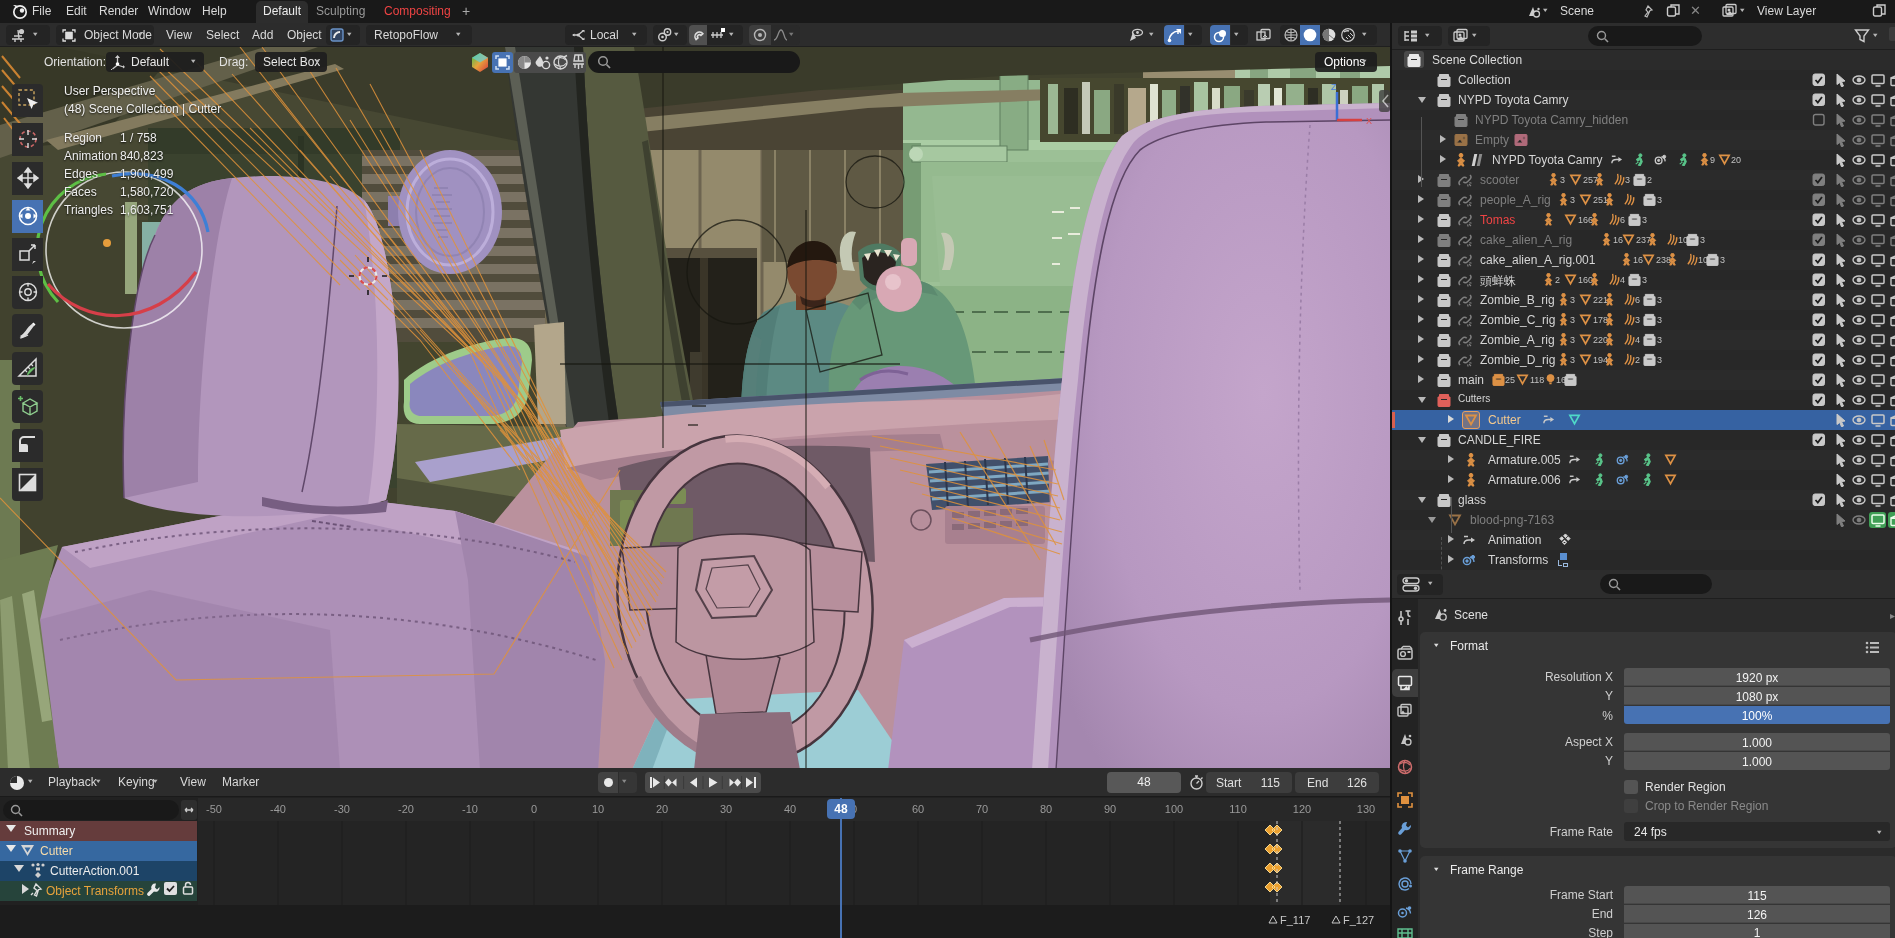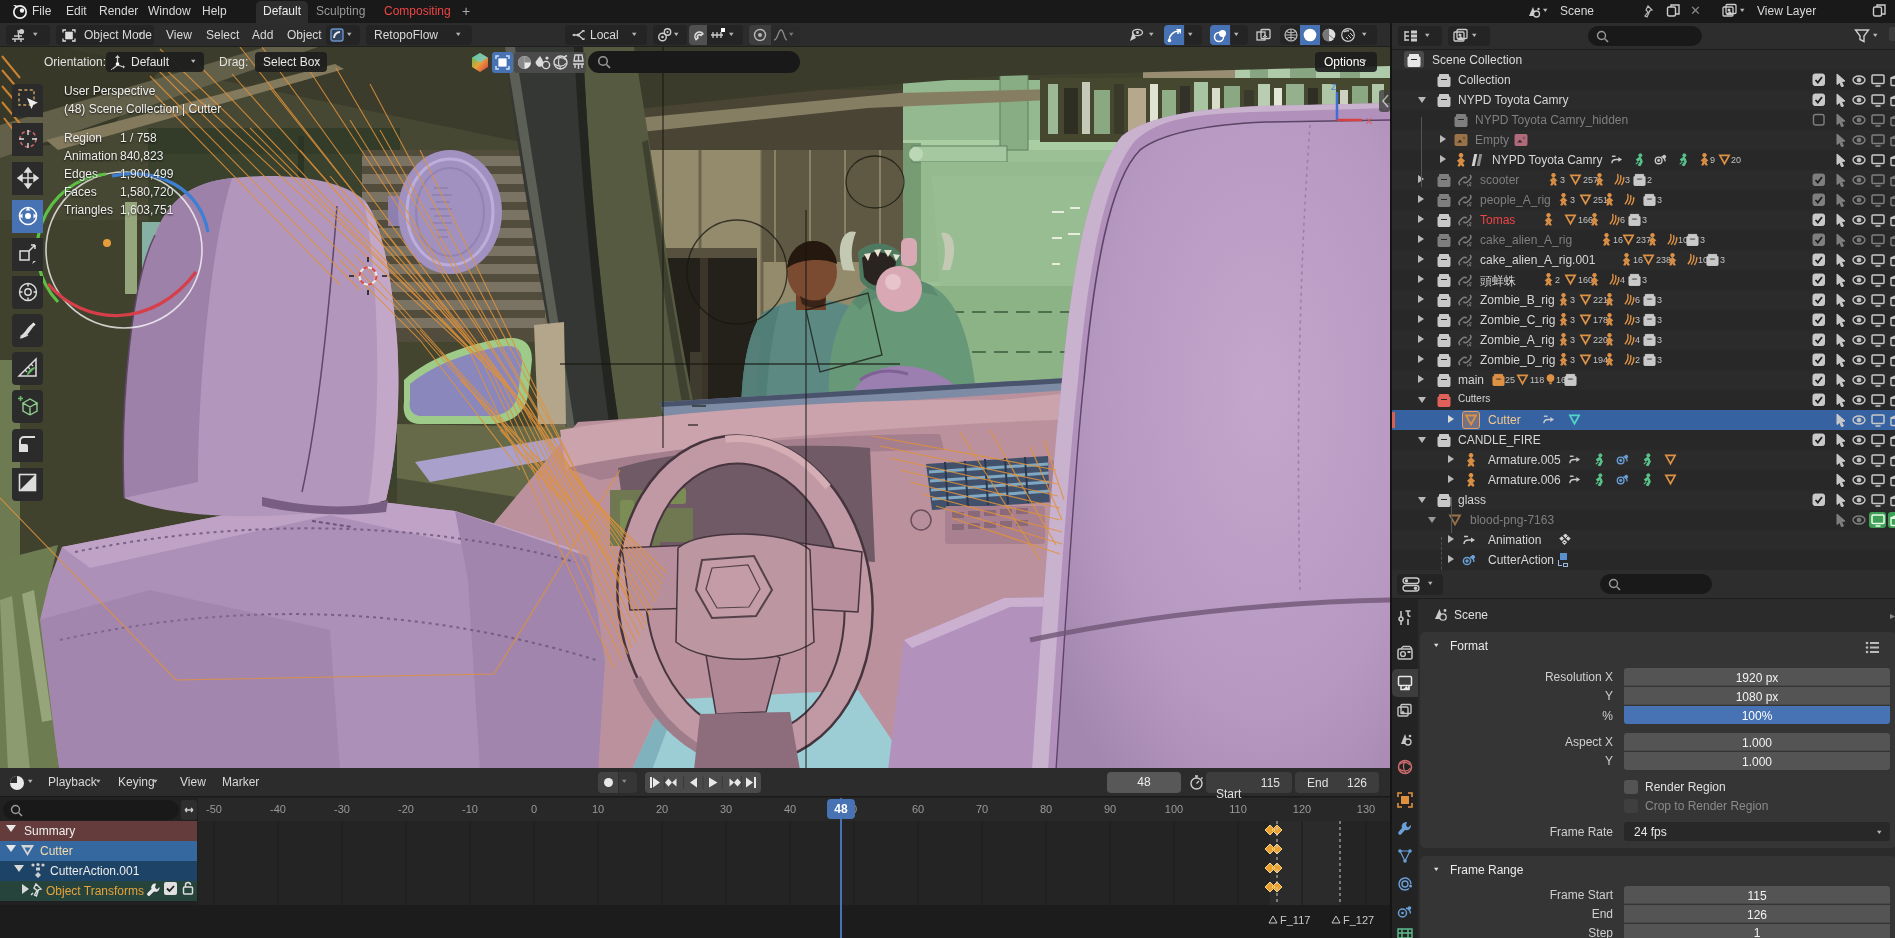--- a/index.html
+++ b/index.html
@@ -697,21 +697,21 @@
    <path d="M89 6.5 l-4.5-4 v8z M89 6.5 l3.5 4 3.5-4 -3.5-4z"></path>
    <path d="M101 1.5 L108 6.5 l-7 5z M109 1 h2 v11 h-2z"></path>
   </g>
  </svg>
  <div class="abs" style="left:1107px;top:4px;width:74px;height:21px;background:#585858;border-radius:4px;color:#f0f0f0;font-size:12px;text-align:center;line-height:21px">48</div>
  <svg class="abs" style="left:1189px;top:7px" width="15" height="15" viewBox="0 0 15 15">
       <circle cx="7.5" cy="8.5" r="5.5" fill="none" stroke="#ccc" stroke-width="1.4"></circle>
       <path d="M7.5 8.5 L10 6 M6 1 h3 M7.5 1 v2 M12 4 l1.5-1.5" stroke="#ccc" stroke-width="1.4" fill="none"></path>
     </svg>
  <div class="abs" style="left:1206px;top:4px;width:86px;height:21px;background:#3d3d3d;border-radius:4px;color:#e0e0e0;font-size:12px">
-      <span style="position:absolute;left:10px;top:15px">Start</span>
+      <span style="position:absolute;left:10px;top:4px">Start</span>
       <span style="position:absolute;right:12px;top:4px">115</span>
     </div>
  <div class="abs" style="left:1295px;top:4px;width:84px;height:21px;background:#3d3d3d;border-radius:4px;color:#e0e0e0;font-size:12px">
       <span style="position:absolute;left:12px;top:4px">End</span>
       <span style="position:absolute;right:12px;top:4px">126</span>
     </div>
 
  <div class="abs" style="left:198px;top:30px;width:1192px;height:23px;background:#282828"></div>
  <div class="abs" style="left:198px;top:53px;width:1192px;height:84px;background:#242424"></div>
  <div class="abs" style="left:1270px;top:53px;width:70px;height:84px;background:#2b2b2b"></div>
@@ -1655,21 +1655,21 @@
       <use href="#ianim" fill="#c9c9c9" stroke="#c9c9c9"></use>
     </svg>
     <div class="abs" style="left:96px;top:510px;color:#d6d6d6;font-size:12px;white-space:nowrap">Animation</div>
     <svg class="abs" style="left:166px;top:510px" width="13" height="13" viewBox="0 0 14 14">
       <use href="#ikeys" fill="#d8d8d8" stroke="#d8d8d8"></use>
     </svg>
 <div class="abs" style="left:56px;top:532px;width:0;height:0;border-top:4.5px solid transparent;border-bottom:4.5px solid transparent;border-left:6px solid #b8b8b8"></div>
     <svg class="abs" style="left:70px;top:530px" width="14" height="14" viewBox="0 0 14 14">
       <use href="#icon2" fill="#6a9fd8" stroke="#6a9fd8"></use>
     </svg>
-    <div class="abs" style="left:96px;top:530px;color:#d6d6d6;font-size:12px;white-space:nowrap">CutterAction</div>
+    <div class="abs" style="left:96px;top:530px;color:#d6d6d6;font-size:12px;white-space:nowrap">Transforms</div>
     <div class="abs" style="left:168px;top:530px;width:7px;height:7px;background:#5a8fd0"></div>
     <div class="abs" style="left:166px;top:537px;width:4px;height:6px;border-left:1px dashed #9ab8dd;border-bottom:1px dashed #9ab8dd"></div>
     <div class="abs" style="left:171px;top:540px;width:5px;height:4px;border:1px solid #9ab8dd"></div>
 <div class="abs" style="left:29px;top:94px;width:1px;height:70px;background:#555"></div>
 <div class="abs" style="left:59px;top:474px;width:1px;height:36px;background:#555"></div>
 <div class="abs" style="left:49px;top:514px;width:1px;height:52px;border-left:1px dashed #505050"></div>
 
  <div class="abs" style="left:0;top:0;width:505px;height:27px;background:#2d2d2d;border-bottom:1px solid #1e1e1e"></div>
  <div class="abs" style="left:6px;top:3px;width:44px;height:20px;background:#242424;border-radius:4px"></div>
  <svg class="abs" style="left:11px;top:6px" width="16" height="14" viewBox="0 0 16 14">

